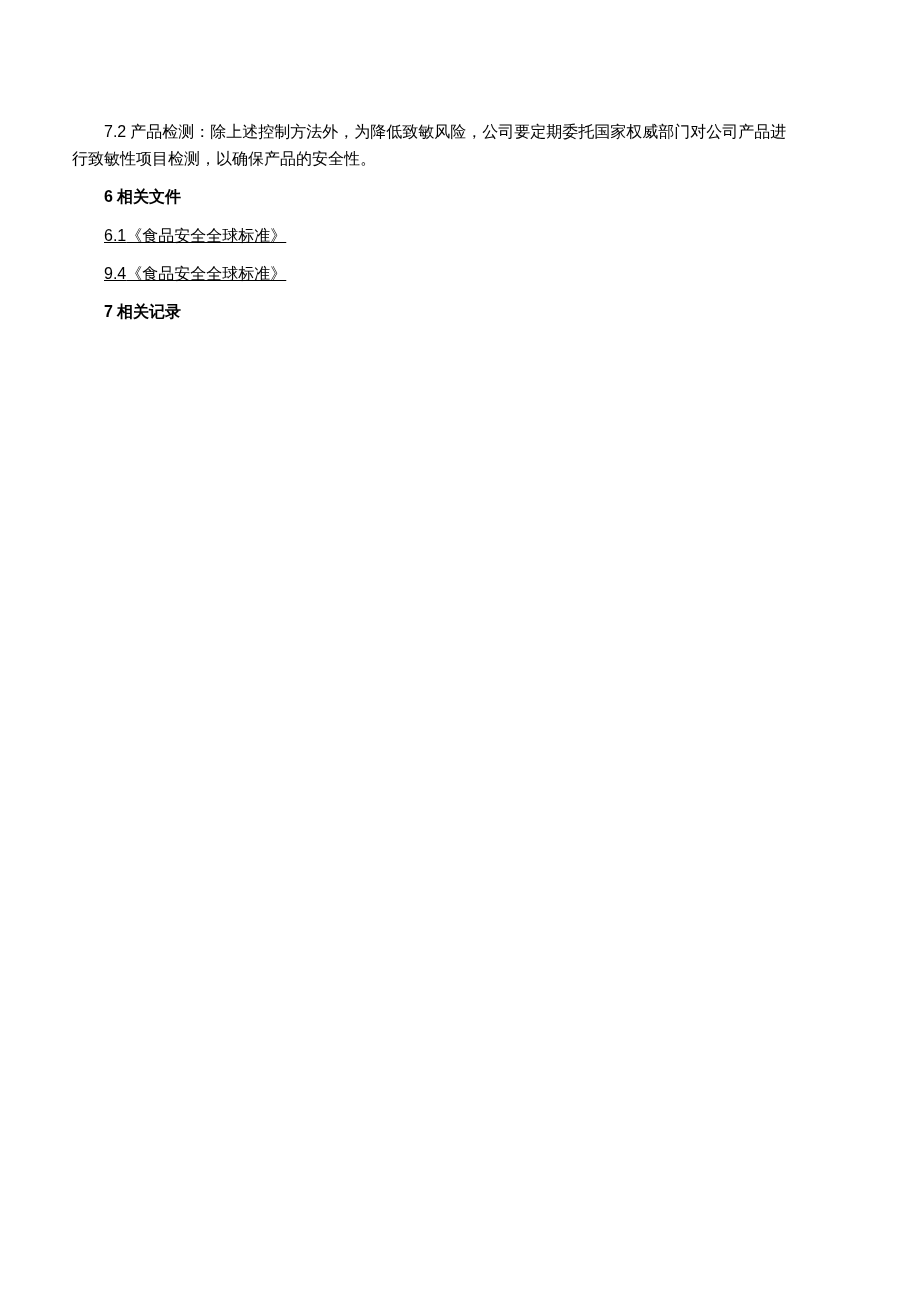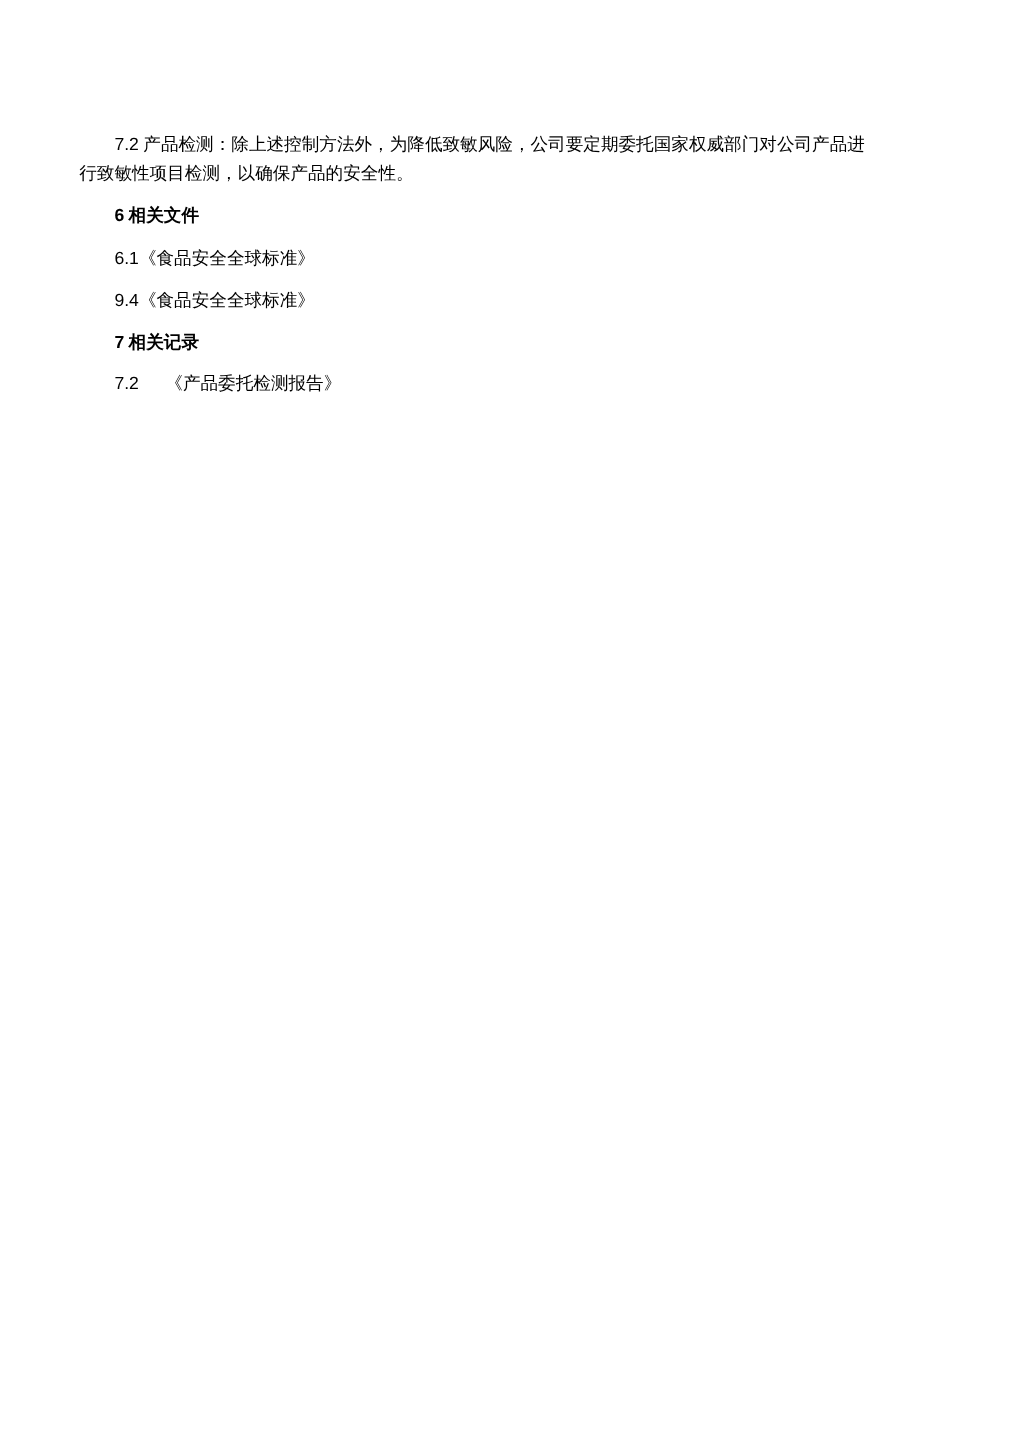--- a/index.html
+++ b/index.html
@@ -27,20 +27,21 @@
     .heading {
       text-indent: 2em;
       font-weight: bold;
       line-height: 1.7;
       margin-bottom: 11px;
     }
     .list-item {
       text-indent: 2em;
       line-height: 1.7;
       margin-bottom: 11px;
+      text-decoration: underline;
     }
     .list-item-wide {
       padding-left: 2em;
       line-height: 1.7;
       margin-bottom: 11px;
     }
     .num {
       font-family: Arial, sans-serif;
     }
     .spacer {
@@ -67,17 +68,14 @@
 
   <p class="list-item">
     <span class="num">9.4</span><span>《食品安全全球标准》</span>
   </p>
 
   <p class="heading">
     <span class="num">7</span><span> 相关记录</span>
   </p>
 
 
-  <p class="list-item-wide">
-    <span class="num">7.2</span><span class="spacer"></span><span>《产品委托检测报告》</span>
-  </p>
 
 </div>
 
 </body></html>

